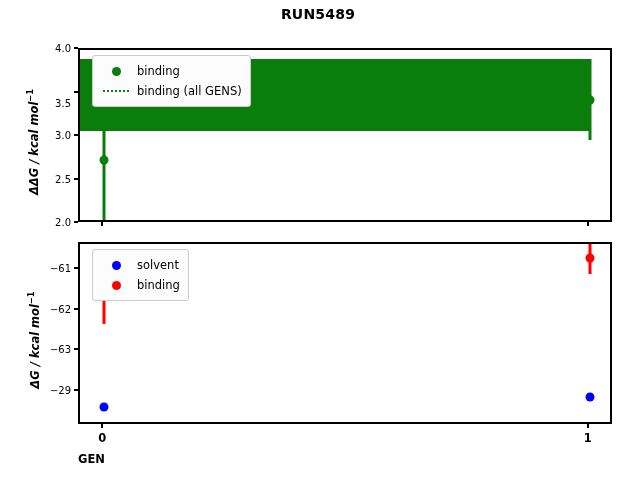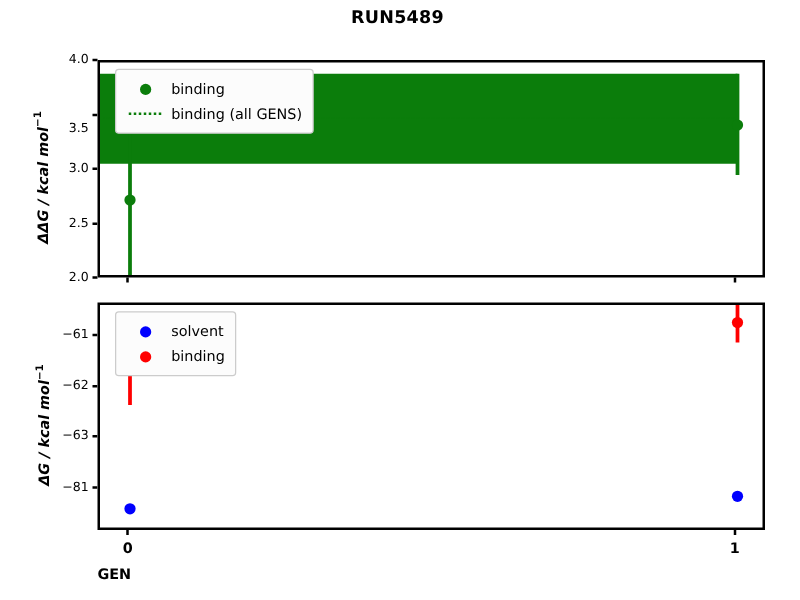--- a/index.html
+++ b/index.html
@@ -110,21 +110,21 @@
     <span class="italic">ΔG / kcal mol</span><sup>−1</sup>
   </div>
 
   <div id="bottom-ticks">
       <div class="ytick-label" style="top: 268.289px; right: 569px; margin-left: 25px;">−61</div>
       <div class="ytick-mark" style="top: 268.289px; left: 74px;"></div>
       <div class="ytick-label" style="top: 308.733px; right: 569px;">−62</div>
       <div class="ytick-mark" style="top: 308.733px; left: 74px;"></div>
       <div class="ytick-label" style="top: 349.178px; right: 569px;">−63</div>
       <div class="ytick-mark" style="top: 349.178px; left: 74px;"></div>
-      <div class="ytick-label" style="top: 389.622px; right: 569px;">−81</div>
+      <div class="ytick-label" style="top: 389.622px; right: 569px;">−29</div>
       <div class="ytick-mark" style="top: 389.622px; left: 74px;"></div>
     </div>
   <div id="bottom-xticks">
       <div class="xtick-label" style="left: 102.273px; top: 431px;">0</div>
       <div class="xtick-mark" style="left: 102.273px; top: 424px;"></div>
       <div class="xtick-mark" style="left: 102.273px; top: 222px;"></div>
       <div class="xtick-label" style="left: 587.727px; top: 431px;">1</div>
       <div class="xtick-mark" style="left: 587.727px; top: 424px;"></div>
       <div class="xtick-mark" style="left: 587.727px; top: 222px;"></div>
     </div>

